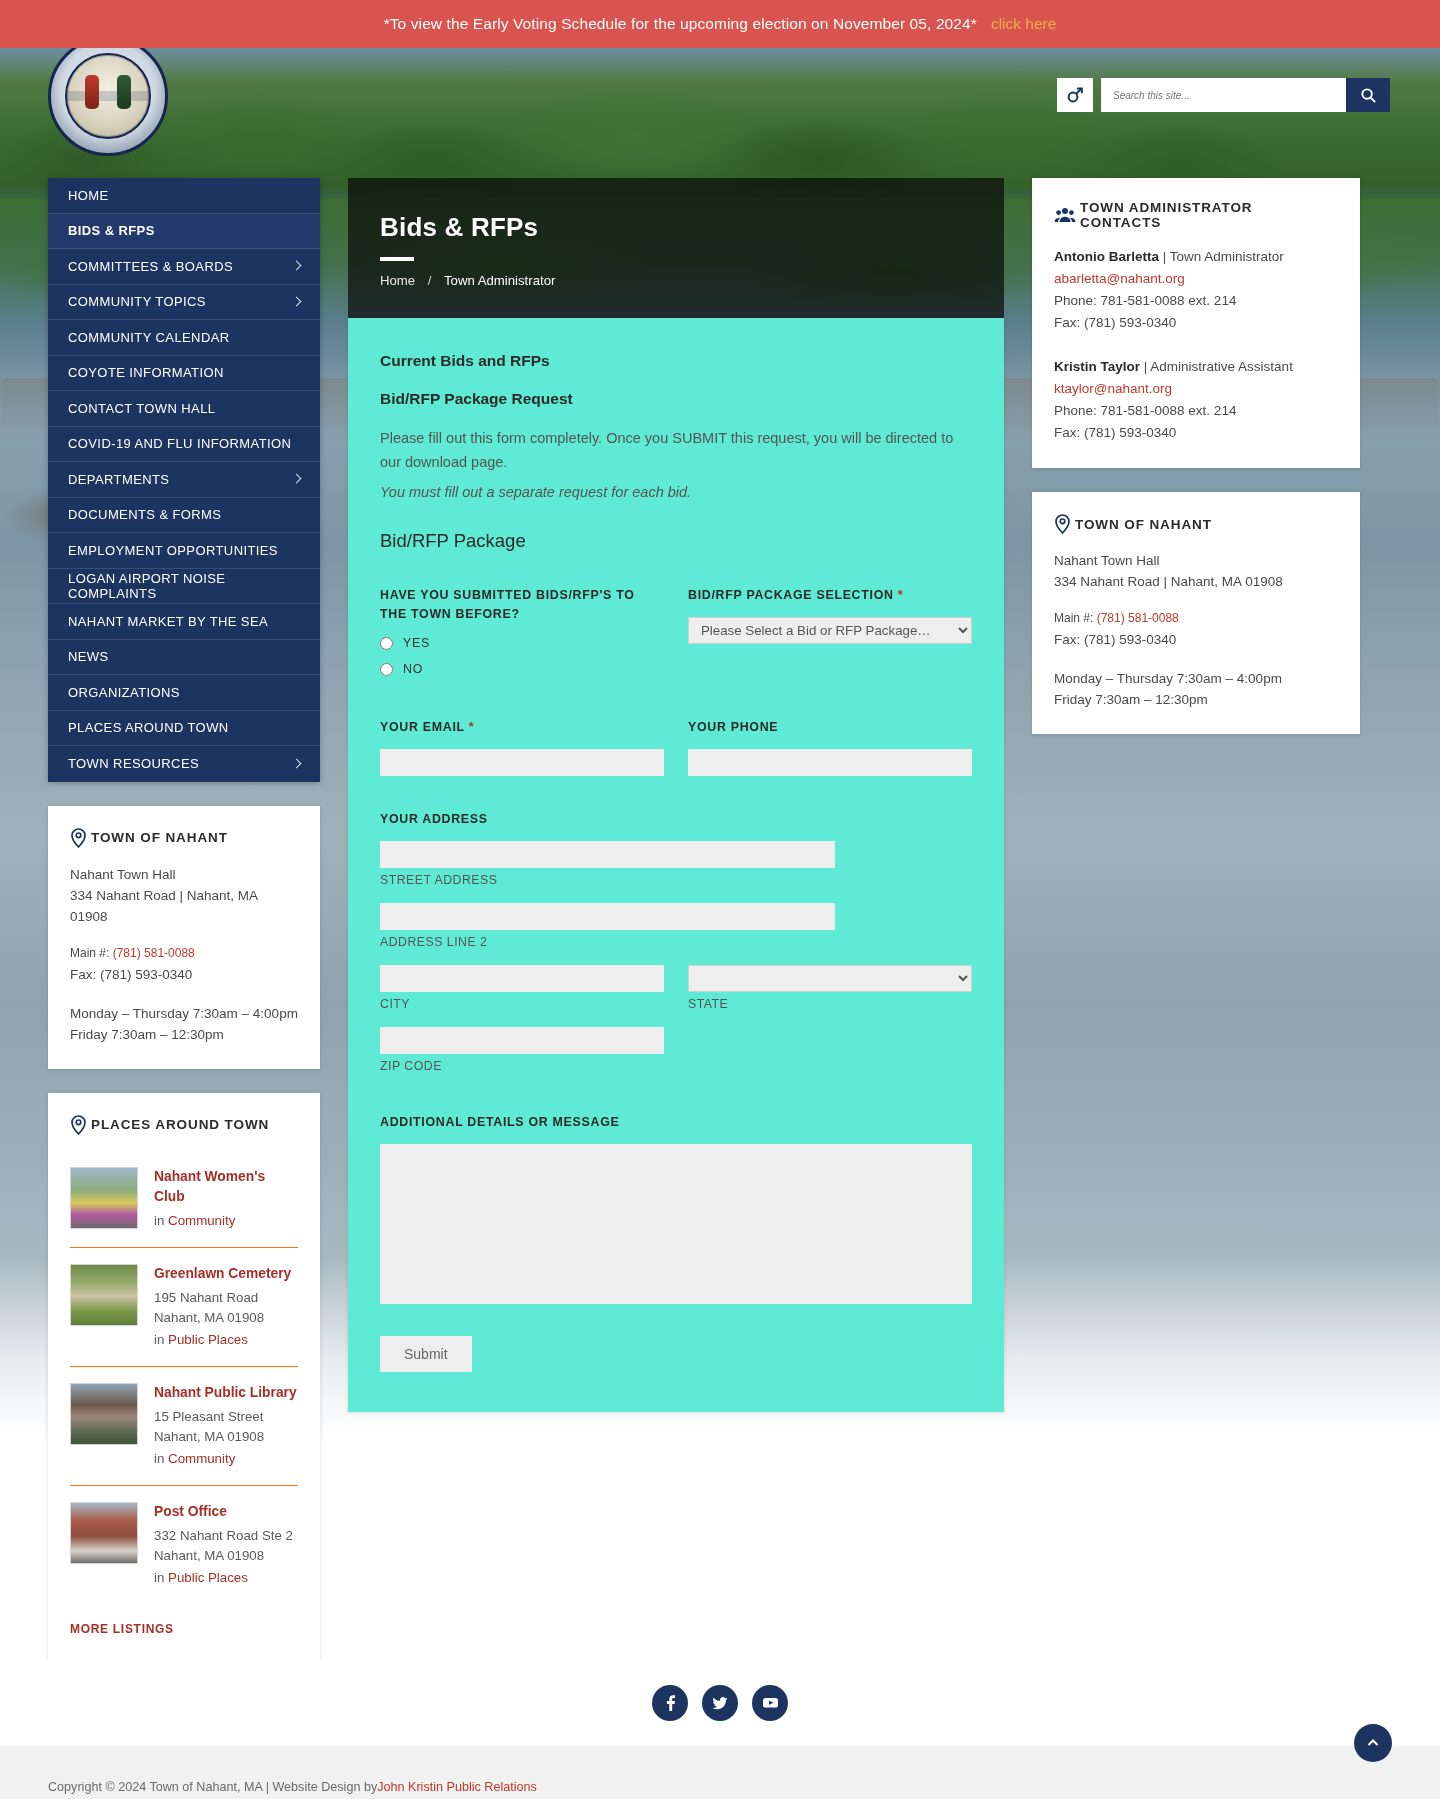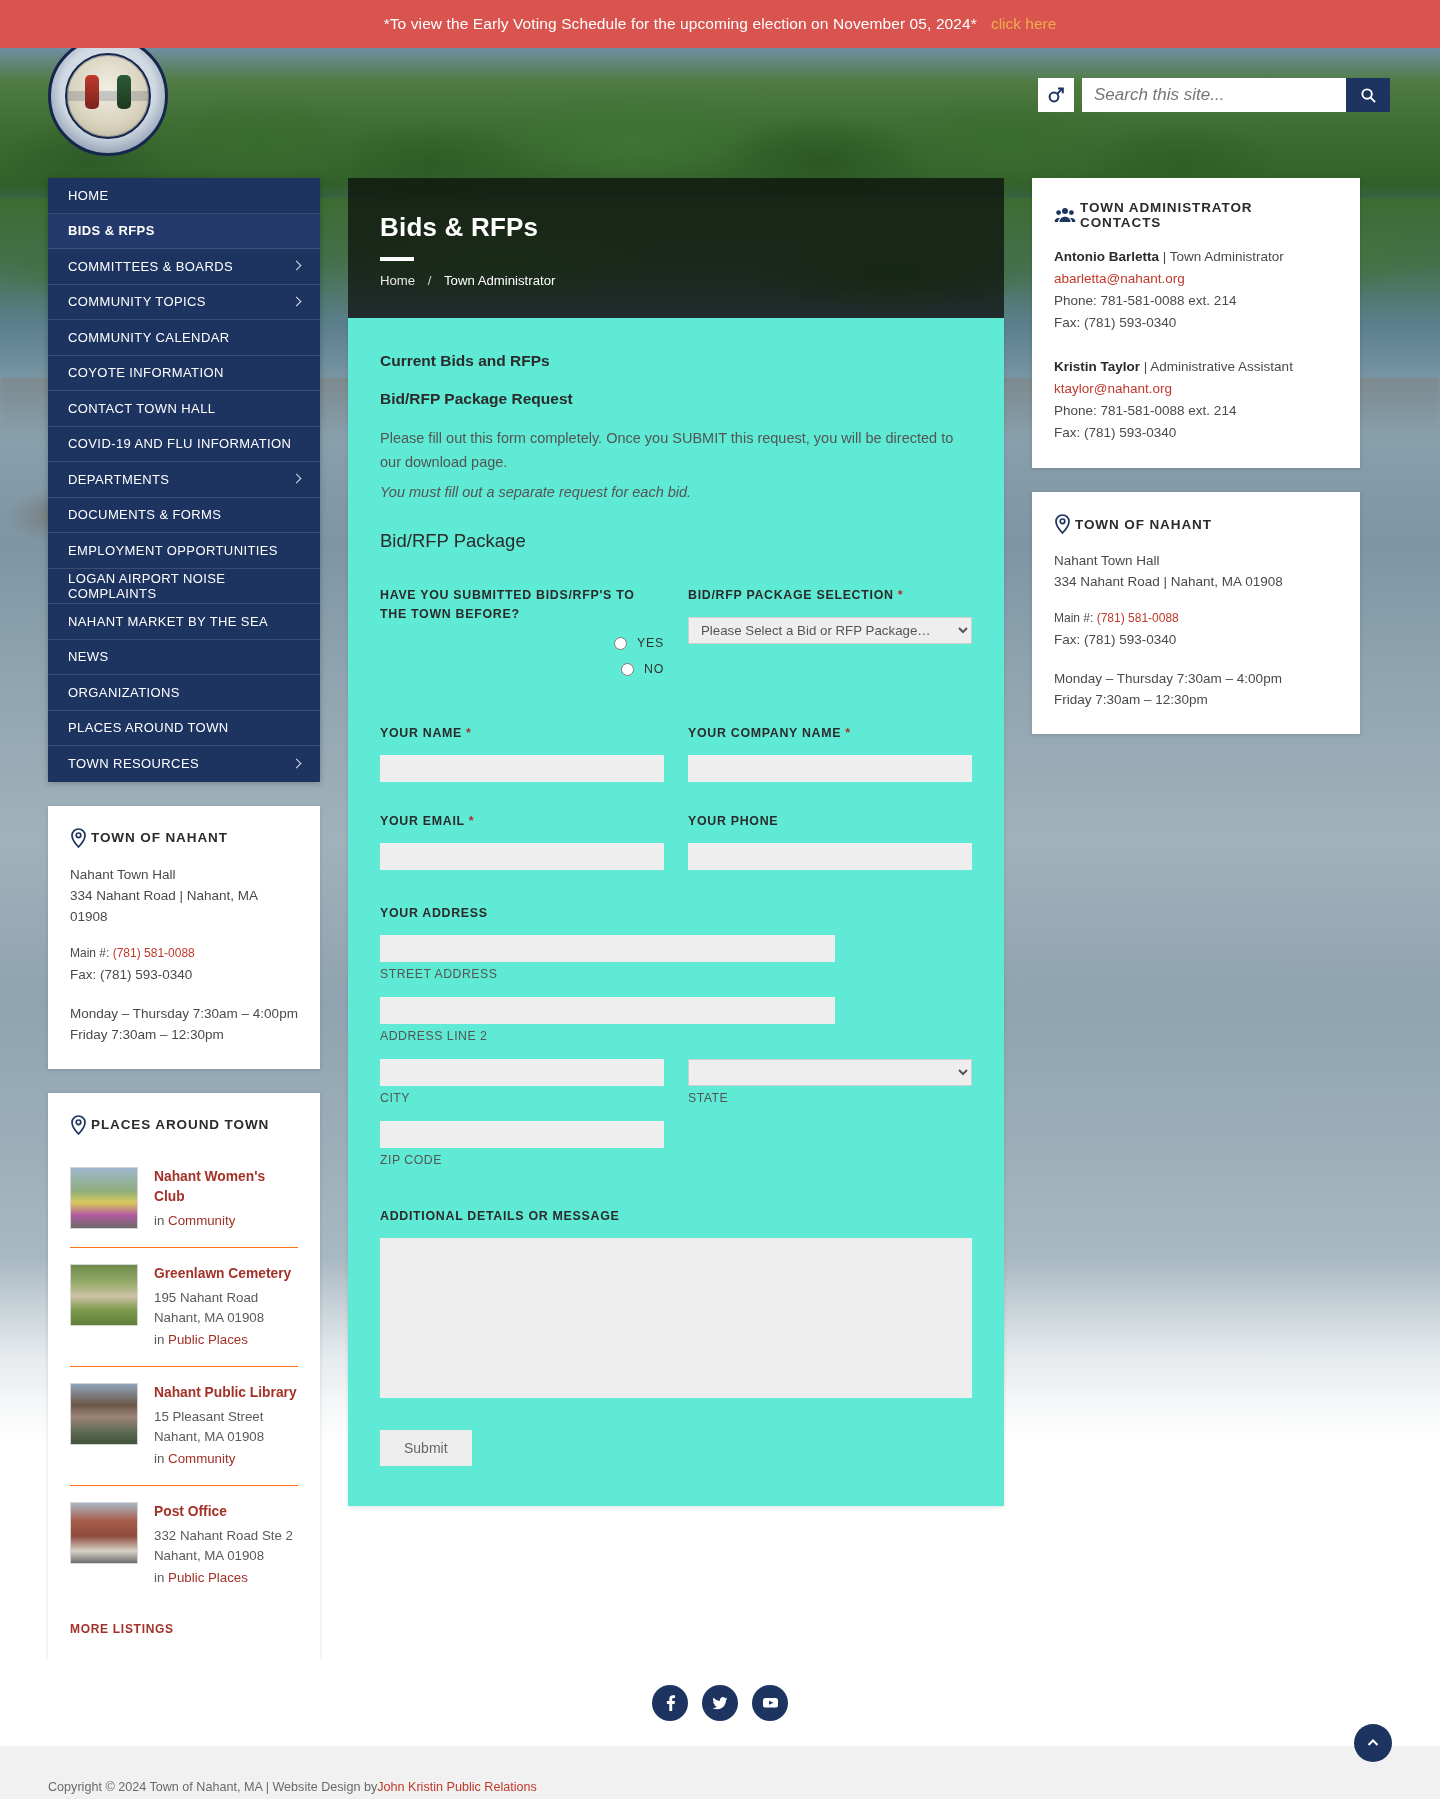--- a/index.html
+++ b/index.html
@@ -119,23 +119,23 @@
     display:flex; align-items:stretch; height:34px;
   }
   .gender-btn{
     width:36px; height:34px; background:#fff;
     display:flex; align-items:center; justify-content:center;
     border:0; cursor:pointer;
   }
   .gender-btn svg{ display:block; }
   .search-gap{ width:8px; }
   .search-input{
-    width:264px; height:34px;
+    width:245px; height:34px;
     border:0; background:#fff;
-    padding:0 12px; font-size:17px; font-style:italic;
+    padding:0 12px; font-size:10px; font-style:italic;
     color:#9a9a9a; font-family:"Liberation Sans", sans-serif;
   }
   .search-btn{
     width:44px; height:34px; background:#1d3461; border:0; cursor:pointer;
     display:flex; align-items:center; justify-content:center;
   }
 
   
   .cols{
     position:relative;
@@ -266,21 +266,21 @@
     width:100%; height:27px; background:#eeeeee;
     border:0; outline:0; padding:0 10px; font-size:13.5px;
     font-family:"Liberation Sans", sans-serif; color:#333;
   }
   .f-select{
     width:100%; height:27px; background:#eeeeee;
     border:1px solid #cfcfcf; outline:0; padding:0 8px; font-size:13.3px;
     font-family:"Liberation Sans", sans-serif; color:#555;
     -webkit-appearance:menulist; appearance:menulist;
   }
-  .radio-row{ display:flex; align-items:center; gap:10px; margin-bottom:12px;justify-content:flex-end; }
+  .radio-row{ display:flex; align-items:center; gap:10px; margin-bottom:12px; }
   .radio-row input{ margin:0; width:13px; height:13px; }
   .radio-row label{ font-size:12.4px; letter-spacing:.7px; color:#333; text-transform:uppercase; }
 
   .sub-label{
     display:block; font-size:12.3px; letter-spacing:.5px;
     color:#555; text-transform:uppercase; margin-top:5px; margin-bottom:16px;
   }
   .addr-block .f-input{ height:27px; }
   .addr-wide{ width:455px; }
   .addr-half{ width:100%; }
@@ -565,34 +565,20 @@
             <span class="f-label">
               <span>BID/RFP PACKAGE SELECTION</span><span class="req">*</span>
             </span>
             <select class="f-select">
               <option>Please Select a Bid or RFP Package…</option>
             </select>
           </div>
         </div>
 
         
-        <div class="form-row" style="margin-top:36px;">
-          <div class="form-col">
-            <span class="f-label">
-              <span>YOUR NAME</span><span class="req">*</span>
-            </span>
-            <input class="f-input" type="text" value="" style="">
-          </div>
-          <div class="form-col">
-            <span class="f-label">
-              <span>YOUR COMPANY NAME</span><span class="req">*</span>
-            </span>
-            <input class="f-input" type="text" value="" style="">
-          </div>
-        </div>
 
         
         <div class="form-row" style="margin-top:30px;">
           <div class="form-col">
             <span class="f-label">
               <span>YOUR EMAIL</span><span class="req">*</span>
             </span>
             <input class="f-input" type="text" value="" style="">
           </div>
           <div class="form-col">

